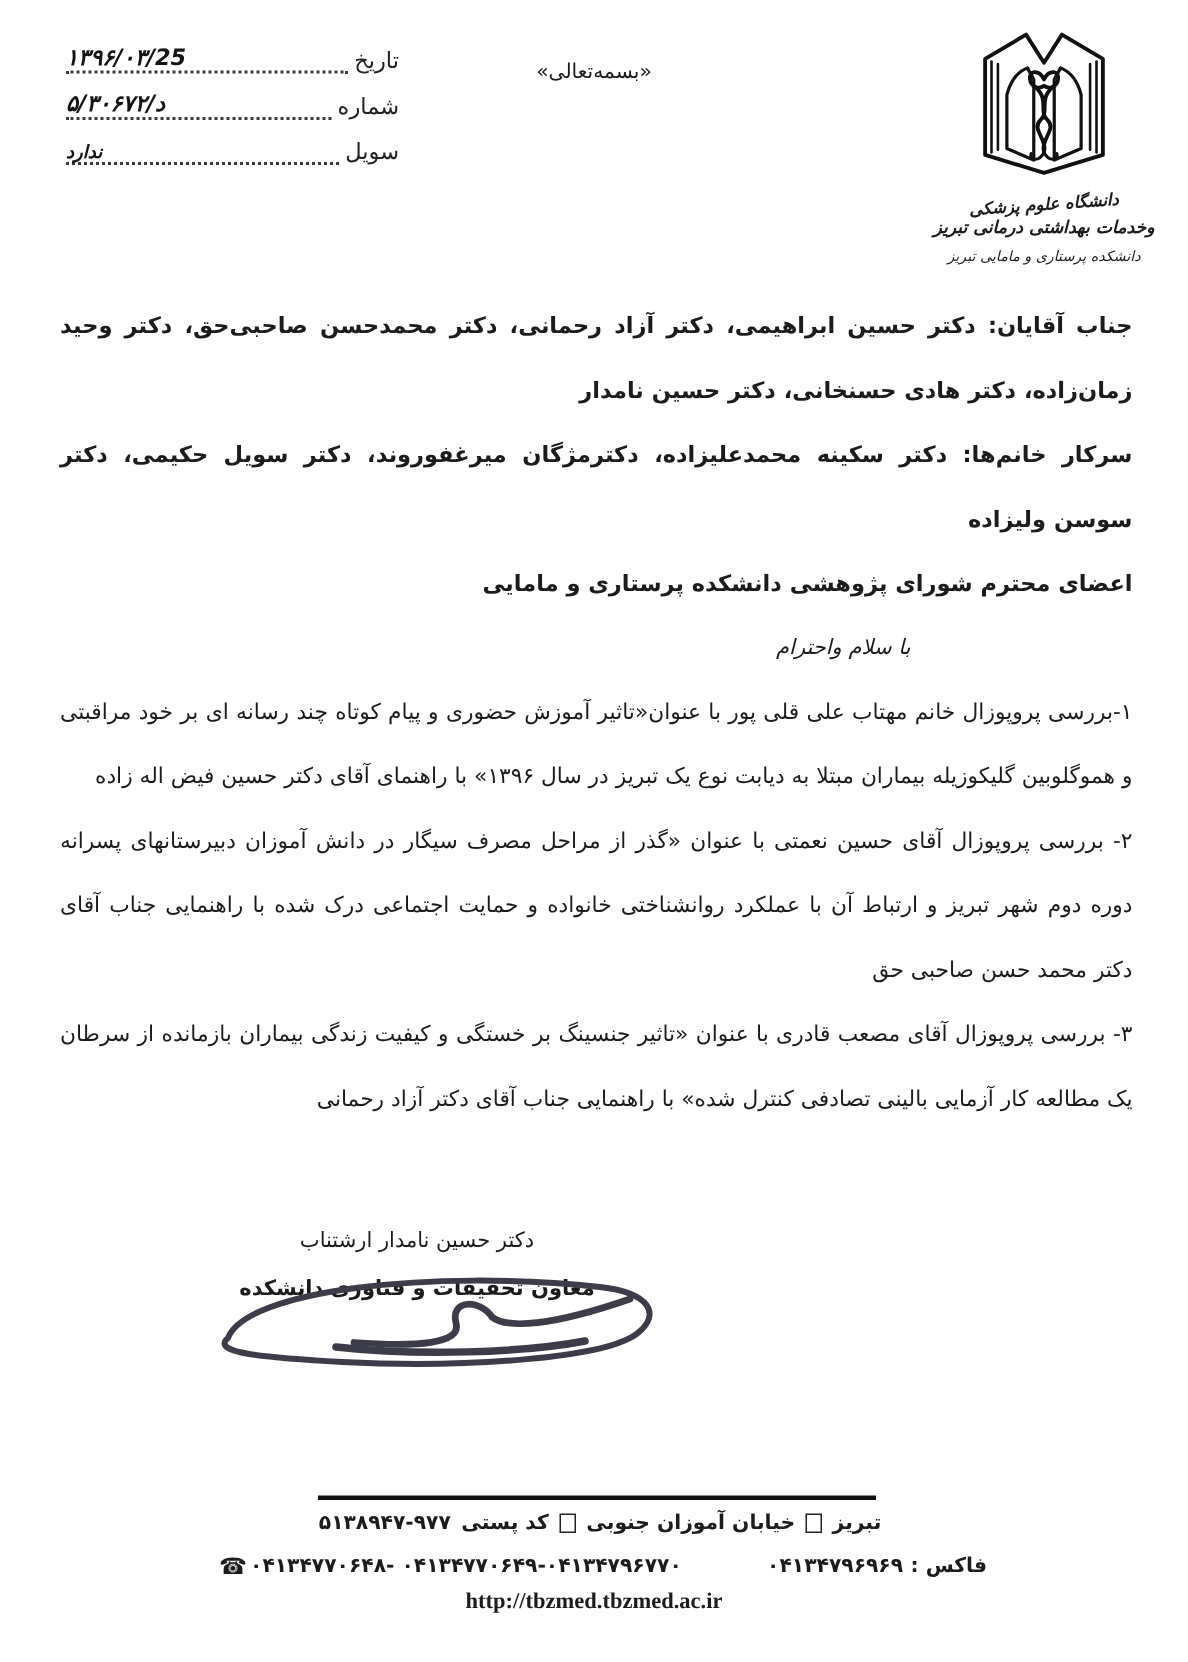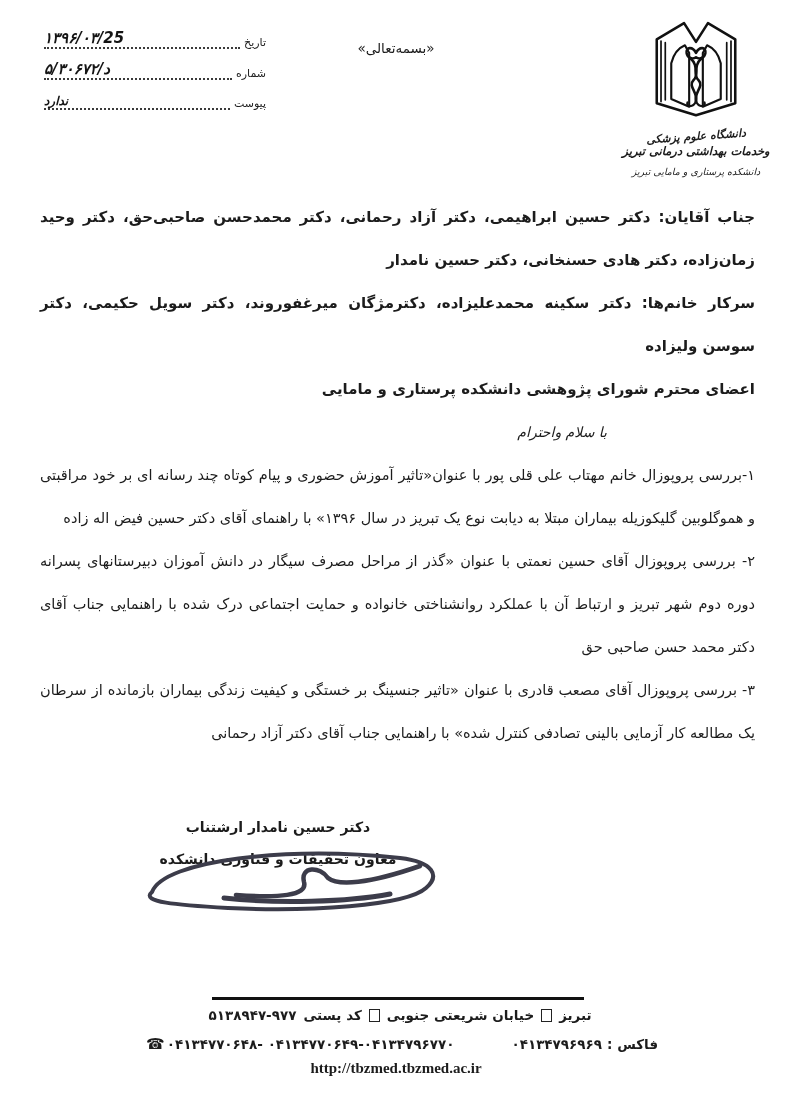--- a/index.html
+++ b/index.html
@@ -2,21 +2,21 @@
 <html lang="fa"><head>
 <meta charset="utf-8">
 <style>
   html,body{margin:0;padding:0;background:#ffffff;}
   body{width:792px;height:1108px;position:relative;overflow:hidden;
        font-family:"DejaVu Sans",sans-serif;color:#1c1c1c;}
 
   
   .hfields{position:absolute;top:30px;left:44px;width:222px;direction:rtl;}
   .hrow{display:flex;align-items:flex-end;margin-bottom:12px;}
-  .hlabel{font-size:11px;color:#222;white-space:nowrap;padding-left:4px;}
+  .hlabel{font-size:15px;color:#222;white-space:nowrap;padding-left:4px;}
   .hdots{flex:1;border-bottom:2px dotted #3a3a3a;text-align:left;line-height:1.05;padding-bottom:0;}
   .hdots.attach{}
   .hvalue{font-weight:700;font-style:italic;font-size:15px;color:#141414;}
   .hvalue.small{font-size:12px;}
 
   
   .basmala{position:absolute;top:40px;left:0;width:100%;text-align:center;
            font-size:13.5px;direction:rtl;color:#1a1a1a;}
 
   
@@ -29,21 +29,21 @@
   
   .letter{position:absolute;top:196px;right:37px;left:40px;direction:rtl;
           font-size:14.5px;line-height:43px;text-align:justify;}
   .letter p{margin:0;}
   .b{font-weight:700;font-size:15px;}
   .salut{font-style:italic;margin-right:148px !important;text-align:right;font-size:14px;}
   .intro{text-indent:12px;}
 
   
   .sig{position:absolute;top:810px;left:138px;width:280px;text-align:center;direction:rtl;}
-  .sig-name{font-weight:700;font-size:14px;line-height:34px;}
+  .sig-name{font-weight:400;font-size:14px;line-height:34px;}
   .sig-title{font-weight:700;font-size:14px;line-height:30px;}
   .scribble{position:absolute;top:836px;left:128px;z-index:3;pointer-events:none;}
 
   
   .f-rule{position:absolute;top:997px;left:212px;width:372px;height:3px;background:#111;}
   .f-addr{position:absolute;top:1007px;left:146px;width:508px;display:flex;direction:rtl;
           justify-content:center;align-items:center;gap:7px;font-weight:700;font-size:13.5px;}
   .sepbox{display:inline-block;width:9px;height:11px;border:1.3px solid #222;}
   .postal{direction:ltr;unicode-bidi:isolate;}
   .f-phone{position:absolute;top:1036px;left:146px;width:512px;display:flex;
@@ -61,21 +61,21 @@
 <div class="hfields">
   <div class="hrow">
     <span class="hlabel">تاریخ</span>
     <span class="hdots"><span class="hvalue" dir="ltr">۱۳۹۶/۰۳/25</span></span>
   </div>
   <div class="hrow">
     <span class="hlabel">شماره</span>
     <span class="hdots"><span class="hvalue" dir="ltr">۵/د/۳۰۶۷۲</span></span>
   </div>
   <div class="hrow">
-    <span class="hlabel">پیوست</span>
+    <span class="hlabel">سویل</span>
     <span class="hdots attach"><span class="hvalue small">ندارد</span></span>
   </div>
 </div>
 
 <div class="basmala">«بسمه‌تعالی»</div>
 
 <div class="logo">
   <span>
     <svg width="128" height="116" viewBox="0 0 150 120" fill="none" stroke="#111" stroke-width="3" stroke-linejoin="round" stroke-linecap="round">
 
@@ -121,21 +121,21 @@
     <path d="M292,30 C240,48 210,50 200,42 C192,30 172,30 176,46 C180,60 150,62 108,59" stroke-width="4.5"></path>
     <path d="M96,62 C150,68 220,66 262,58" stroke-width="5"></path>
   </svg>
 </div>
 
 <div class="f-rule"></div>
 
 <div class="f-addr">
   <span>تبریز</span>
   <span class="sepbox"></span>
-  <span>خیابان شریعتی جنوبی</span>
+  <span>خیابان آموزان جنوبی</span>
   <span class="sepbox"></span>
   <span>کد پستی</span>
   <span class="postal">۵۱۳۸۹۴۷-۹۷۷</span>
 </div>
 
 <div class="f-phone">
   <span class="phones-block">
     <span class="phone-glyph">☎</span>
     <span class="num">۰۴۱۳۴۷۷۰۶۴۸- ۰۴۱۳۴۷۷۰۶۴۹-۰۴۱۳۴۷۹۶۷۷۰</span>
   </span>

